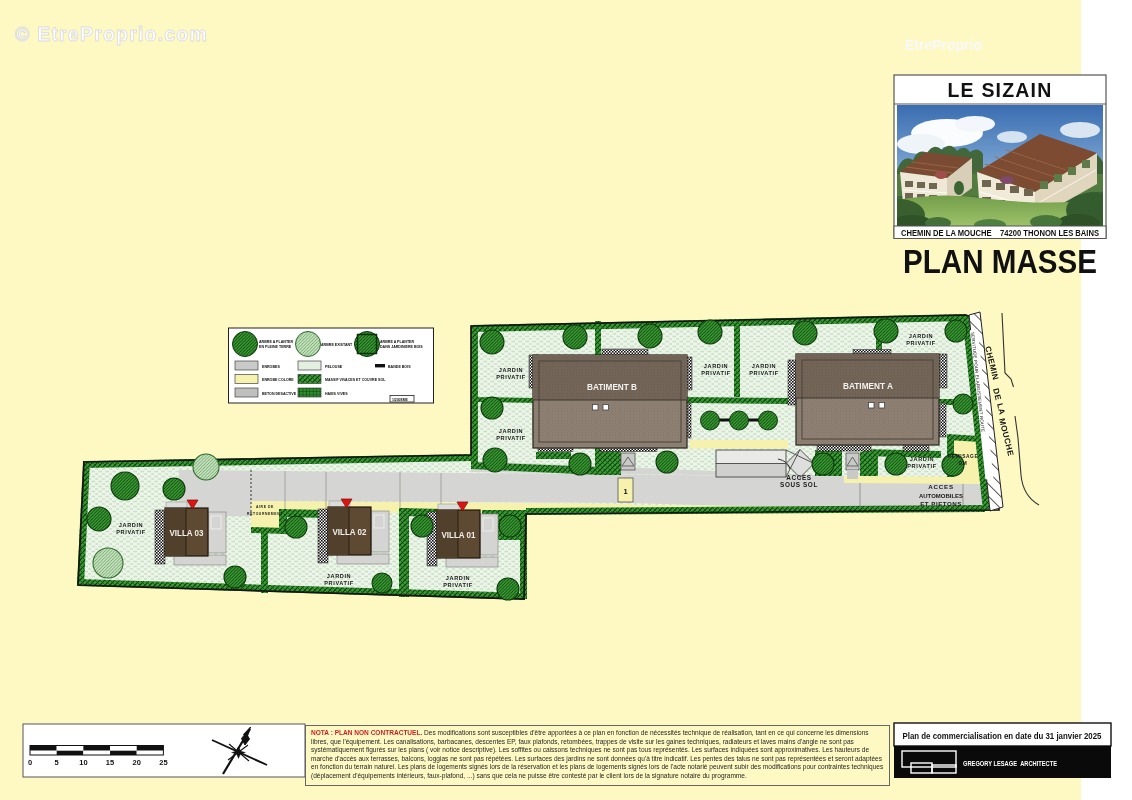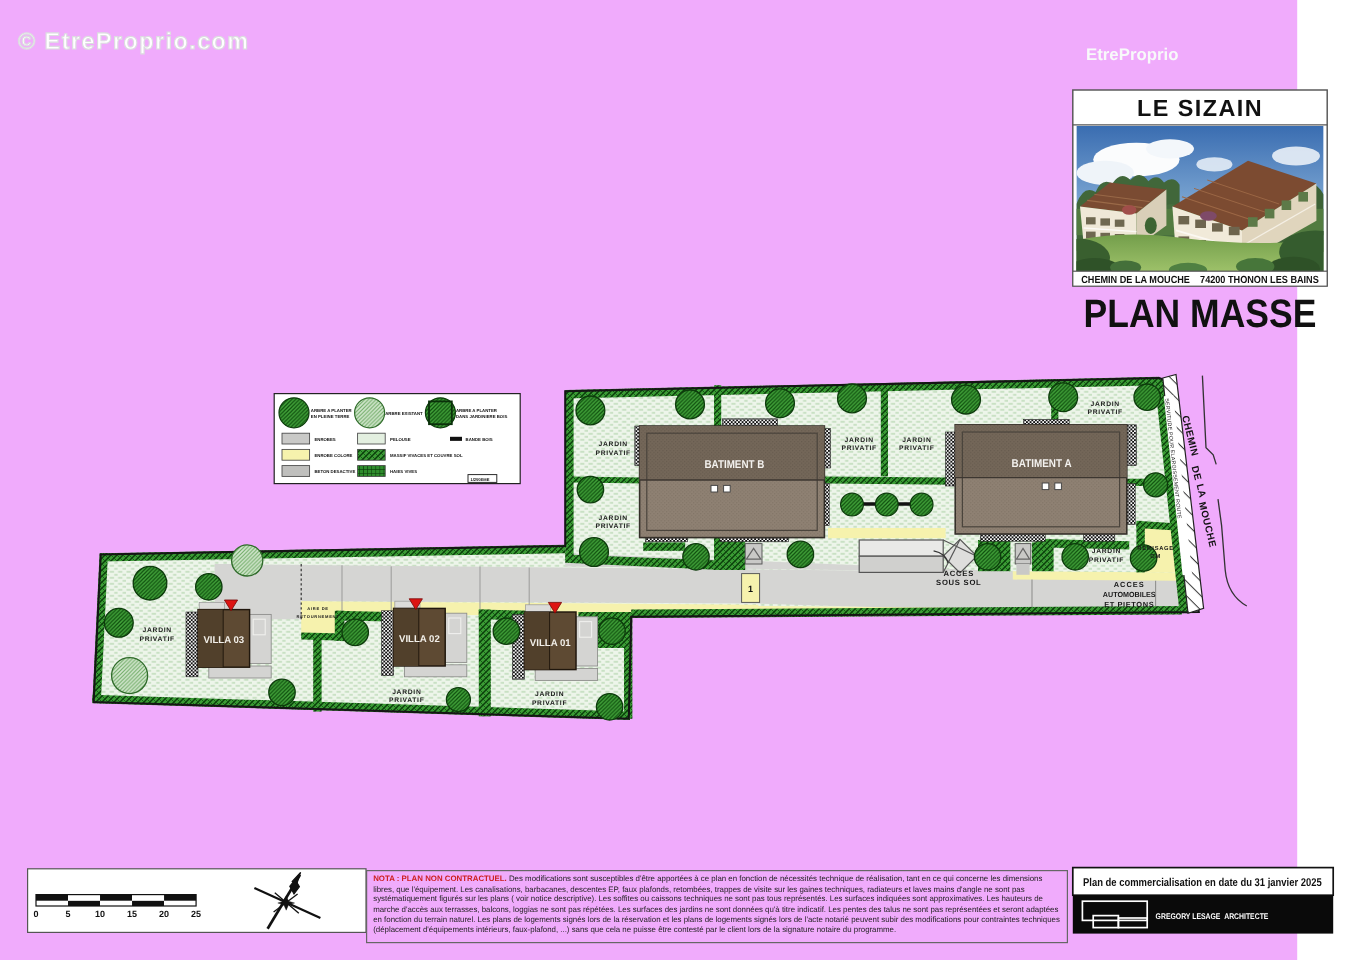--- a/index.html
+++ b/index.html
@@ -1,16 +1,16 @@
 <!DOCTYPE html>
 <html><head><meta charset="utf-8">
 <style>
 html,body{margin:0;padding:0;background:#ffffff;width:1132px;height:800px;overflow:hidden;}
 *{font-family:"Liberation Sans",sans-serif;-webkit-font-smoothing:antialiased;}
-#page{position:relative;width:1081px;height:800px;background:#f0abfc;}
+#page{position:relative;width:1081px;height:800px;background:#fef9c3;}
 svg text{font-family:"Liberation Sans",sans-serif;}
 .nota{position:absolute;left:305px;top:725px;width:585px;height:61px;border:1px solid #666;box-sizing:border-box;
  font-size:6.55px;line-height:8.55px;color:#1f1f1f;padding:3px 3px 0 5px;text-align:left;}
 .nota b{color:#cc1f1f;}
 </style></head><body>
 <div id="page">
 <svg width="1132" height="800" viewBox="0 0 1132 800" style="position:absolute;left:0;top:0">
 <defs>
 <pattern id="lawn" width="7" height="5" patternUnits="userSpaceOnUse">
  <rect width="7" height="5" fill="#edf5ea"></rect>

